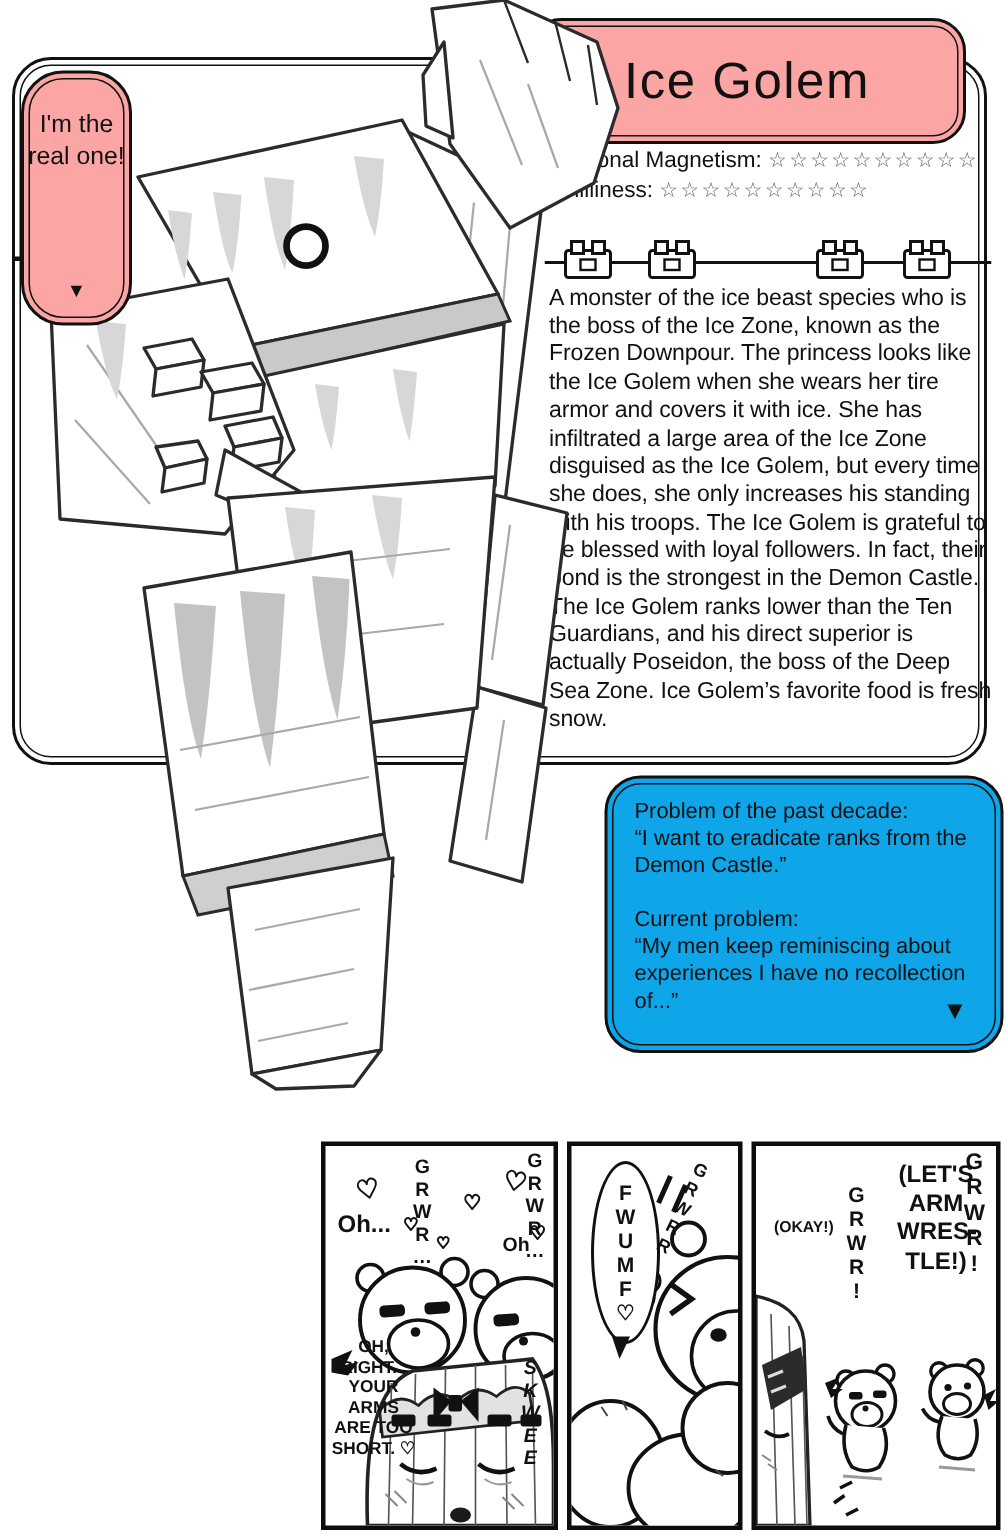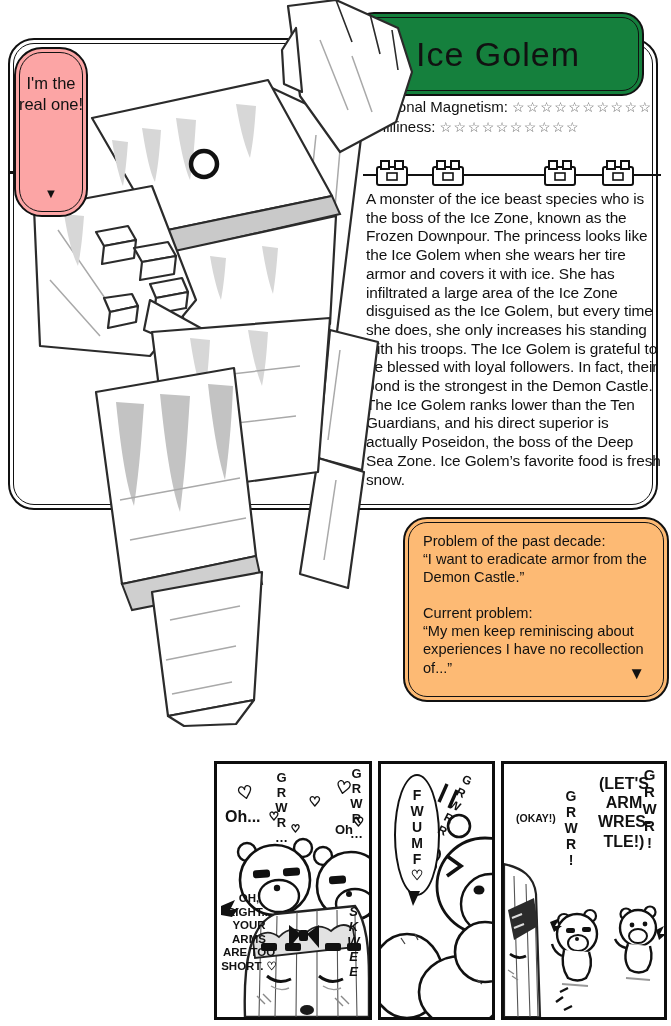--- a/index.html
+++ b/index.html
@@ -6,21 +6,21 @@
   .page{position:relative;width:671px;height:1026px;background:#fff;overflow:hidden;
         font-family:"Liberation Sans",sans-serif;color:#111;}
 
   
   .card{position:absolute;left:8px;top:38px;width:646px;height:468px;
         border:2.5px solid #111;border-radius:26px;background:#fff;z-index:1;}
   .card::before{content:"";position:absolute;inset:3px;border:1.3px solid #111;border-radius:21px;}
 
   
   .titlebox{position:absolute;left:352px;top:12px;width:288px;height:80px;
-        border:2.5px solid #111;border-radius:22px;background:#15803d;z-index:5;}
+        border:2.5px solid #111;border-radius:22px;background:#fca5a5;z-index:5;}
   .titlebox::before{content:"";position:absolute;inset:3px;border:1.3px solid #111;border-radius:17px;}
   .titlebox h1{margin:0;position:absolute;inset:0;display:flex;align-items:center;justify-content:center;
         font-size:34px;font-weight:400;letter-spacing:1px;}
 
   
   .stats{position:absolute;left:367px;top:97px;z-index:4;font-size:15px;line-height:1.35;}
   .stats .stars{color:#666;font-size:14px;letter-spacing:1.5px;}
 
   
   .divider{position:absolute;left:363px;top:159px;z-index:4;}
@@ -35,21 +35,21 @@
   .bubble-text{position:absolute;left:0;right:0;top:24px;text-align:center;
         font-size:16.5px;line-height:1.3;}
   .bubble-arrow{position:absolute;left:0;right:0;bottom:14px;text-align:center;font-size:13px;}
 
   
   .desc{position:absolute;left:366px;top:190px;width:296px;margin:0;z-index:4;
         font-size:15.4px;line-height:1.215;letter-spacing:-0.1px;}
 
   
   .problembox{position:absolute;left:403px;top:517px;width:262px;height:181px;
-        border:2.4px solid #111;border-radius:24px;background:#fdba74;z-index:5;}
+        border:2.4px solid #111;border-radius:24px;background:#0ea5e9;z-index:5;}
   .problembox::before{content:"";position:absolute;inset:3px;border:1.2px solid #111;border-radius:19px;}
   .pb-content{position:absolute;left:18px;right:14px;top:13px;font-size:14.6px;line-height:1.24;}
   .pb-content p{margin:0;}
   .pb-gap{height:18px;}
   .pb-arrow{position:absolute;right:22px;bottom:16px;font-size:17px;}
 
   
   .golem{position:absolute;left:0;top:0;z-index:7;pointer-events:none;}
   .blk{fill:#fff;stroke:#2b2b2b;stroke-width:2.2;stroke-linejoin:round;}
   .shade{fill:#d7d7d7;}
@@ -139,21 +139,21 @@
   <div class="bubble">
     <div class="bubble-text">I'm the real one!</div>
     <div class="bubble-arrow">▼</div>
   </div>
 
   <p class="desc">A monster of the ice beast species who is the boss of the Ice Zone, known as the Frozen Downpour. The princess looks like the Ice Golem when she wears her tire armor and covers it with ice. She has infiltrated a large area of the Ice Zone disguised as the Ice Golem, but every time she does, she only increases his standing with his troops. The Ice Golem is grateful to be blessed with loyal followers. In fact, their bond is the strongest in the Demon Castle. The Ice Golem ranks lower than the Ten Guardians, and his direct superior is actually Poseidon, the boss of the Deep Sea Zone. Ice Golem’s favorite food is fresh snow.</p>
 
   <div class="problembox">
     <div class="pb-content">
       <p>Problem of the past decade:</p>
-      <p>“I want to eradicate armor from the Demon Castle.”</p>
+      <p>“I want to eradicate ranks from the Demon Castle.”</p>
       <div class="pb-gap"></div>
       <p>Current problem:</p>
       <p>“My men keep reminiscing about experiences I have no recollection of...”</p>
     </div>
     <div class="pb-arrow">▼</div>
   </div>
 
   <svg class="golem" width="430" height="730" viewBox="0 0 430 730">
 
     <polygon class="blk" points="272,88 362,130 334,356 258,330"></polygon>

